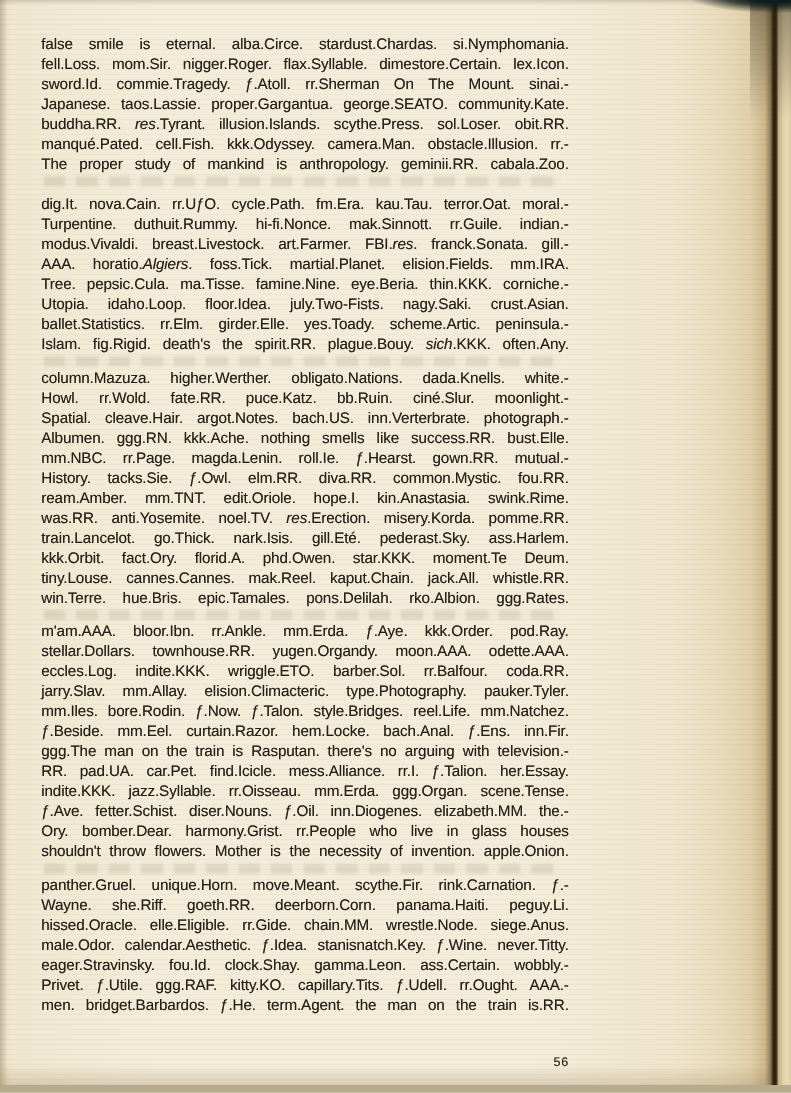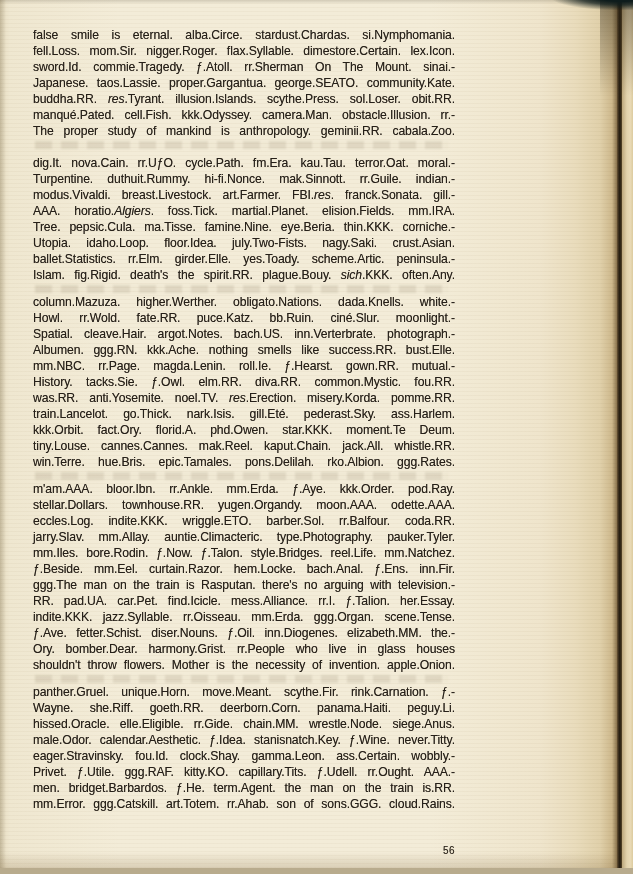--- a/index.html
+++ b/index.html
@@ -113,46 +113,46 @@
         <div class="line">ballet.Statistics. rr.Elm. girder.Elle. yes.Toady. scheme.Artic. peninsula.-</div>
         <div class="line">Islam. fig.Rigid. death's the spirit.RR. plague.Bouy. <i>sich</i>.KKK. often.Any.</div>
       </div>
       <div class="para">
         <div class="line">column.Mazuza. higher.Werther. obligato.Nations. dada.Knells. white.-</div>
         <div class="line">Howl. rr.Wold. fate.RR. puce.Katz. bb.Ruin. ciné.Slur. moonlight.-</div>
         <div class="line">Spatial. cleave.Hair. argot.Notes. bach.US. inn.Verterbrate. photograph.-</div>
         <div class="line">Albumen. ggg.RN. kkk.Ache. nothing smells like success.RR. bust.Elle.</div>
         <div class="line">mm.NBC. rr.Page. magda.Lenin. roll.Ie. ƒ.Hearst. gown.RR. mutual.-</div>
         <div class="line">History. tacks.Sie. ƒ.Owl. elm.RR. diva.RR. common.Mystic. fou.RR.</div>
+        <div class="line">ream.Amber. mm.TNT. edit.Oriole. hope.I. kin.Anastasia. swink.Rime.</div>
         <div class="line">was.RR. anti.Yosemite. noel.TV. <i>res</i>.Erection. misery.Korda. pomme.RR.</div>
         <div class="line">train.Lancelot. go.Thick. nark.Isis. gill.Eté. pederast.Sky. ass.Harlem.</div>
         <div class="line">kkk.Orbit. fact.Ory. florid.A. phd.Owen. star.KKK. moment.Te Deum.</div>
         <div class="line">tiny.Louse. cannes.Cannes. mak.Reel. kaput.Chain. jack.All. whistle.RR.</div>
         <div class="line">win.Terre. hue.Bris. epic.Tamales. pons.Delilah. rko.Albion. ggg.Rates.</div>
       </div>
       <div class="para">
         <div class="line">m'am.AAA. bloor.Ibn. rr.Ankle. mm.Erda. ƒ.Aye. kkk.Order. pod.Ray.</div>
         <div class="line">stellar.Dollars. townhouse.RR. yugen.Organdy. moon.AAA. odette.AAA.</div>
         <div class="line">eccles.Log. indite.KKK. wriggle.ETO. barber.Sol. rr.Balfour. coda.RR.</div>
-        <div class="line">jarry.Slav. mm.Allay. auntie.Climacteric. type.Photography. pauker.Tyler.</div>
+        <div class="line">jarry.Slav. mm.Allay. elision.Climacteric. type.Photography. pauker.Tyler.</div>
         <div class="line">mm.Iles. bore.Rodin. ƒ.Now. ƒ.Talon. style.Bridges. reel.Life. mm.Natchez.</div>
         <div class="line">ƒ.Beside. mm.Eel. curtain.Razor. hem.Locke. bach.Anal. ƒ.Ens. inn.Fir.</div>
         <div class="line">ggg.The man on the train is Rasputan. there's no arguing with television.-</div>
         <div class="line">RR. pad.UA. car.Pet. find.Icicle. mess.Alliance. rr.I. ƒ.Talion. her.Essay.</div>
         <div class="line">indite.KKK. jazz.Syllable. rr.Oisseau. mm.Erda. ggg.Organ. scene.Tense.</div>
         <div class="line">ƒ.Ave. fetter.Schist. diser.Nouns. ƒ.Oil. inn.Diogenes. elizabeth.MM. the.-</div>
         <div class="line">Ory. bomber.Dear. harmony.Grist. rr.People who live in glass houses</div>
         <div class="line">shouldn't throw flowers. Mother is the necessity of invention. apple.Onion.</div>
       </div>
       <div class="para">
         <div class="line">panther.Gruel. unique.Horn. move.Meant. scythe.Fir. rink.Carnation. ƒ.-</div>
         <div class="line">Wayne. she.Riff. goeth.RR. deerborn.Corn. panama.Haiti. peguy.Li.</div>
         <div class="line">hissed.Oracle. elle.Eligible. rr.Gide. chain.MM. wrestle.Node. siege.Anus.</div>
         <div class="line">male.Odor. calendar.Aesthetic. ƒ.Idea. stanisnatch.Key. ƒ.Wine. never.Titty.</div>
         <div class="line">eager.Stravinsky. fou.Id. clock.Shay. gamma.Leon. ass.Certain. wobbly.-</div>
         <div class="line">Privet. ƒ.Utile. ggg.RAF. kitty.KO. capillary.Tits. ƒ.Udell. rr.Ought. AAA.-</div>
         <div class="line">men. bridget.Barbardos. ƒ.He. term.Agent. the man on the train is.RR.</div>
-        <div class="line">mm.Error. ggg.Catskill. art.Totem. rr.Ahab. son of sons.GGG. cloud.Rains.</div>
       </div>
     </div>
 
   <div class="page-number">56</div>
 </div>
 
 </body></html>

